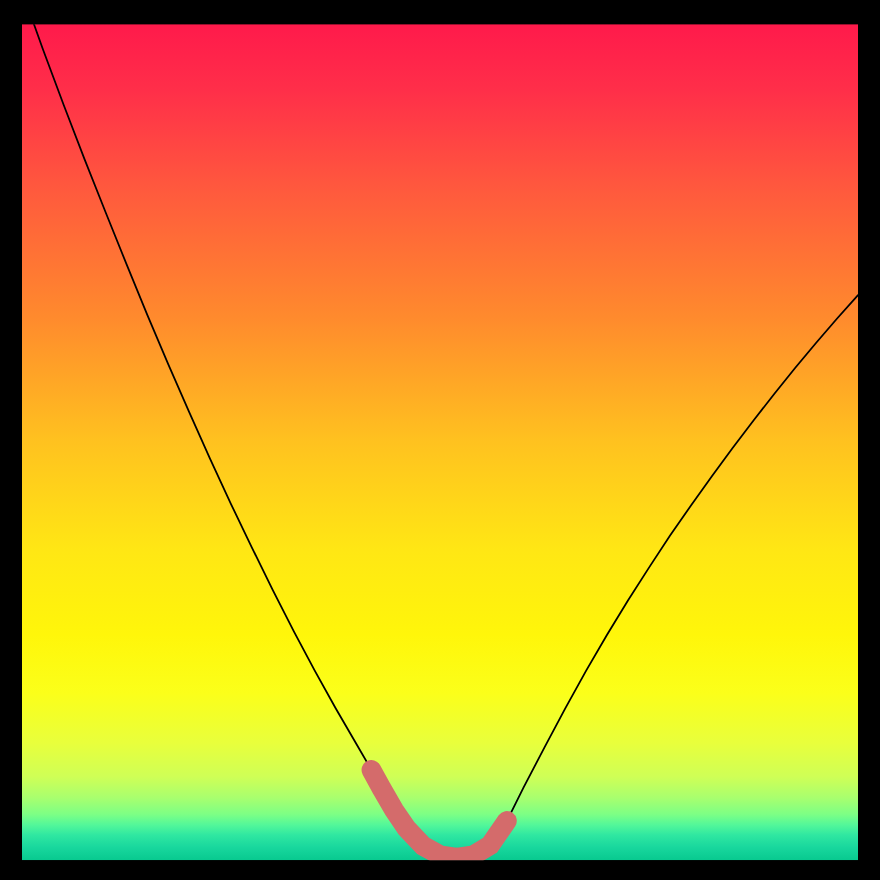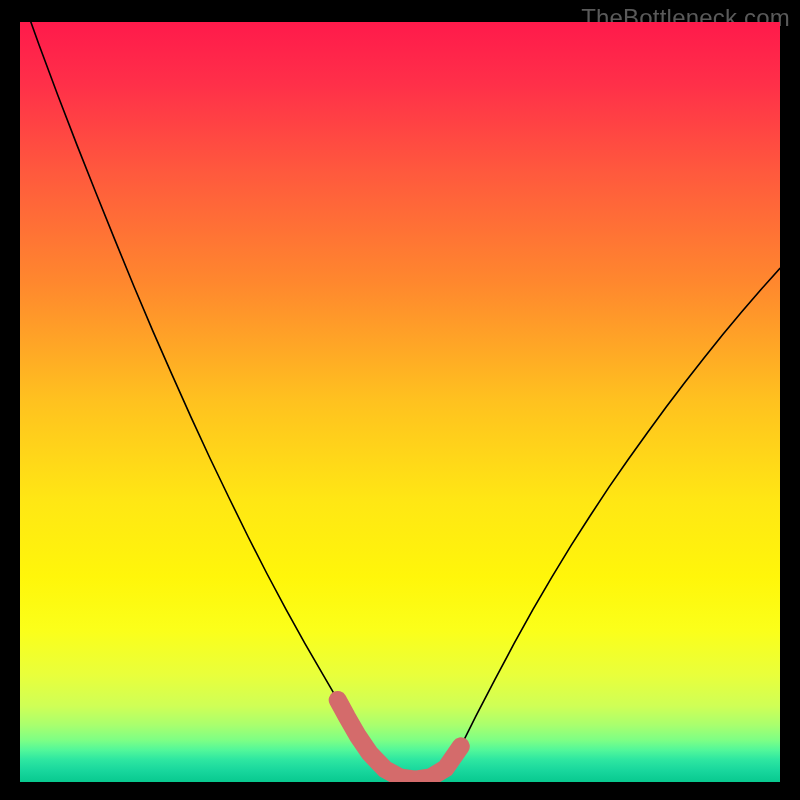--- a/index.html
+++ b/index.html
@@ -4,21 +4,20 @@
 <style>
   * { margin: 0; padding: 0; box-sizing: border-box; }
   html, body { width: 800px; height: 800px; background: #000; overflow: hidden; }
   .frame { position: relative; width: 800px; height: 800px; background: #000; }
   .watermark { position: absolute; top: 4px; right: 10px; color: #5a5a5a; font-family: Arial, Helvetica, sans-serif; font-size: 24px; font-weight: 500; letter-spacing: 0.2px; }
   .plot { position: absolute; left: 20px; top: 22px; width: 760px; height: 760px; }
 </style>
 </head>
 <body>
 <div class="frame">
-  <div class="watermark">TheBottleneck.com</div>
   <svg class="plot" viewBox="0 0 760 760" preserveAspectRatio="none">
     <defs>
       <linearGradient id="bg-grad" x1="0" y1="0" x2="0" y2="1">
           <stop offset="0%" stop-color="#ff1a4b"></stop>
           <stop offset="8%" stop-color="#ff2f49"></stop>
           <stop offset="20%" stop-color="#ff5a3d"></stop>
           <stop offset="35%" stop-color="#ff8a2d"></stop>
           <stop offset="50%" stop-color="#ffc21f"></stop>
           <stop offset="63%" stop-color="#ffe714"></stop>
           <stop offset="73%" stop-color="#fff60a"></stop>

